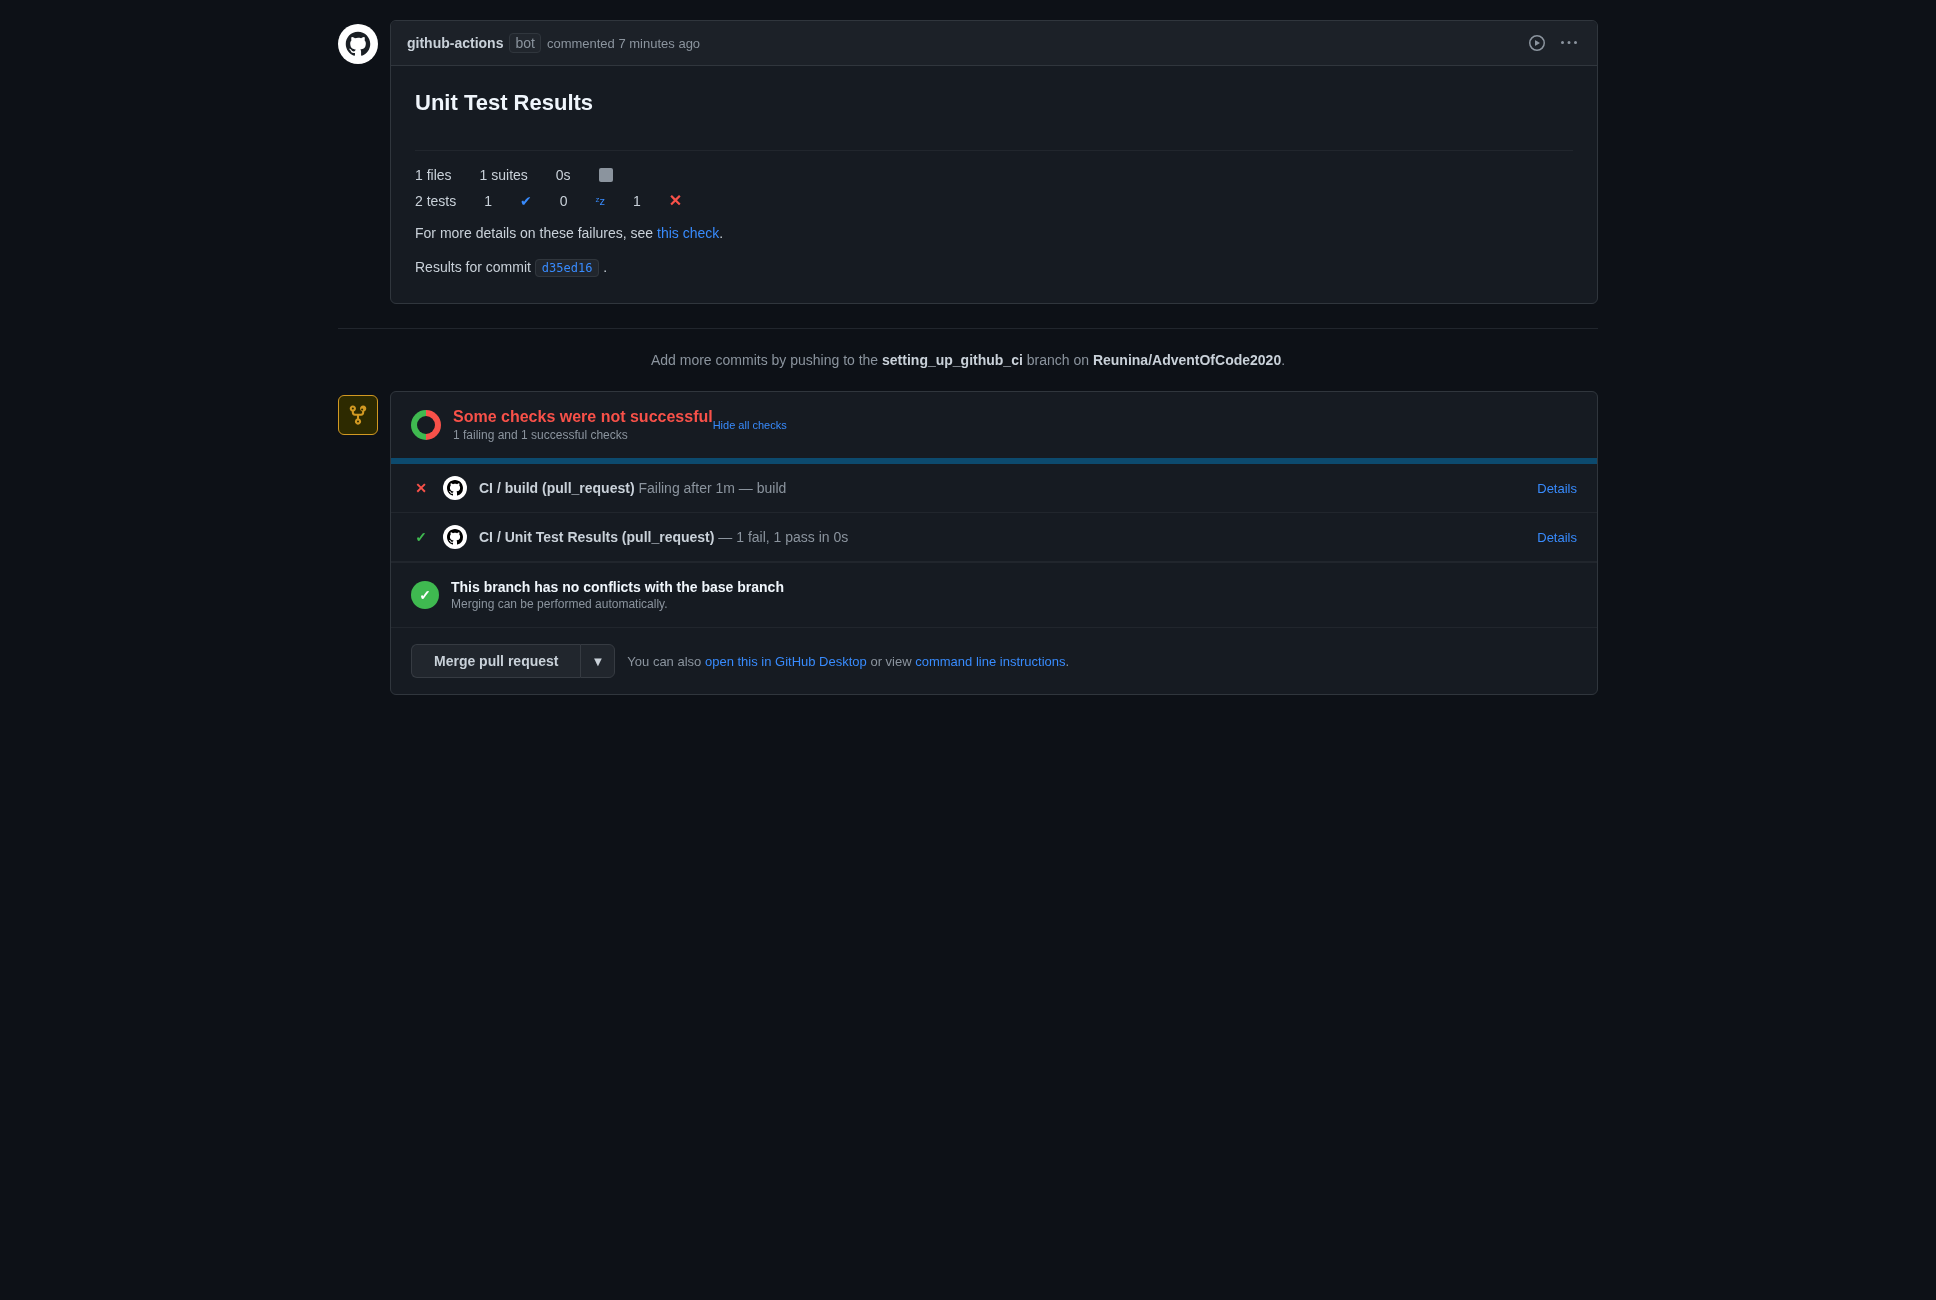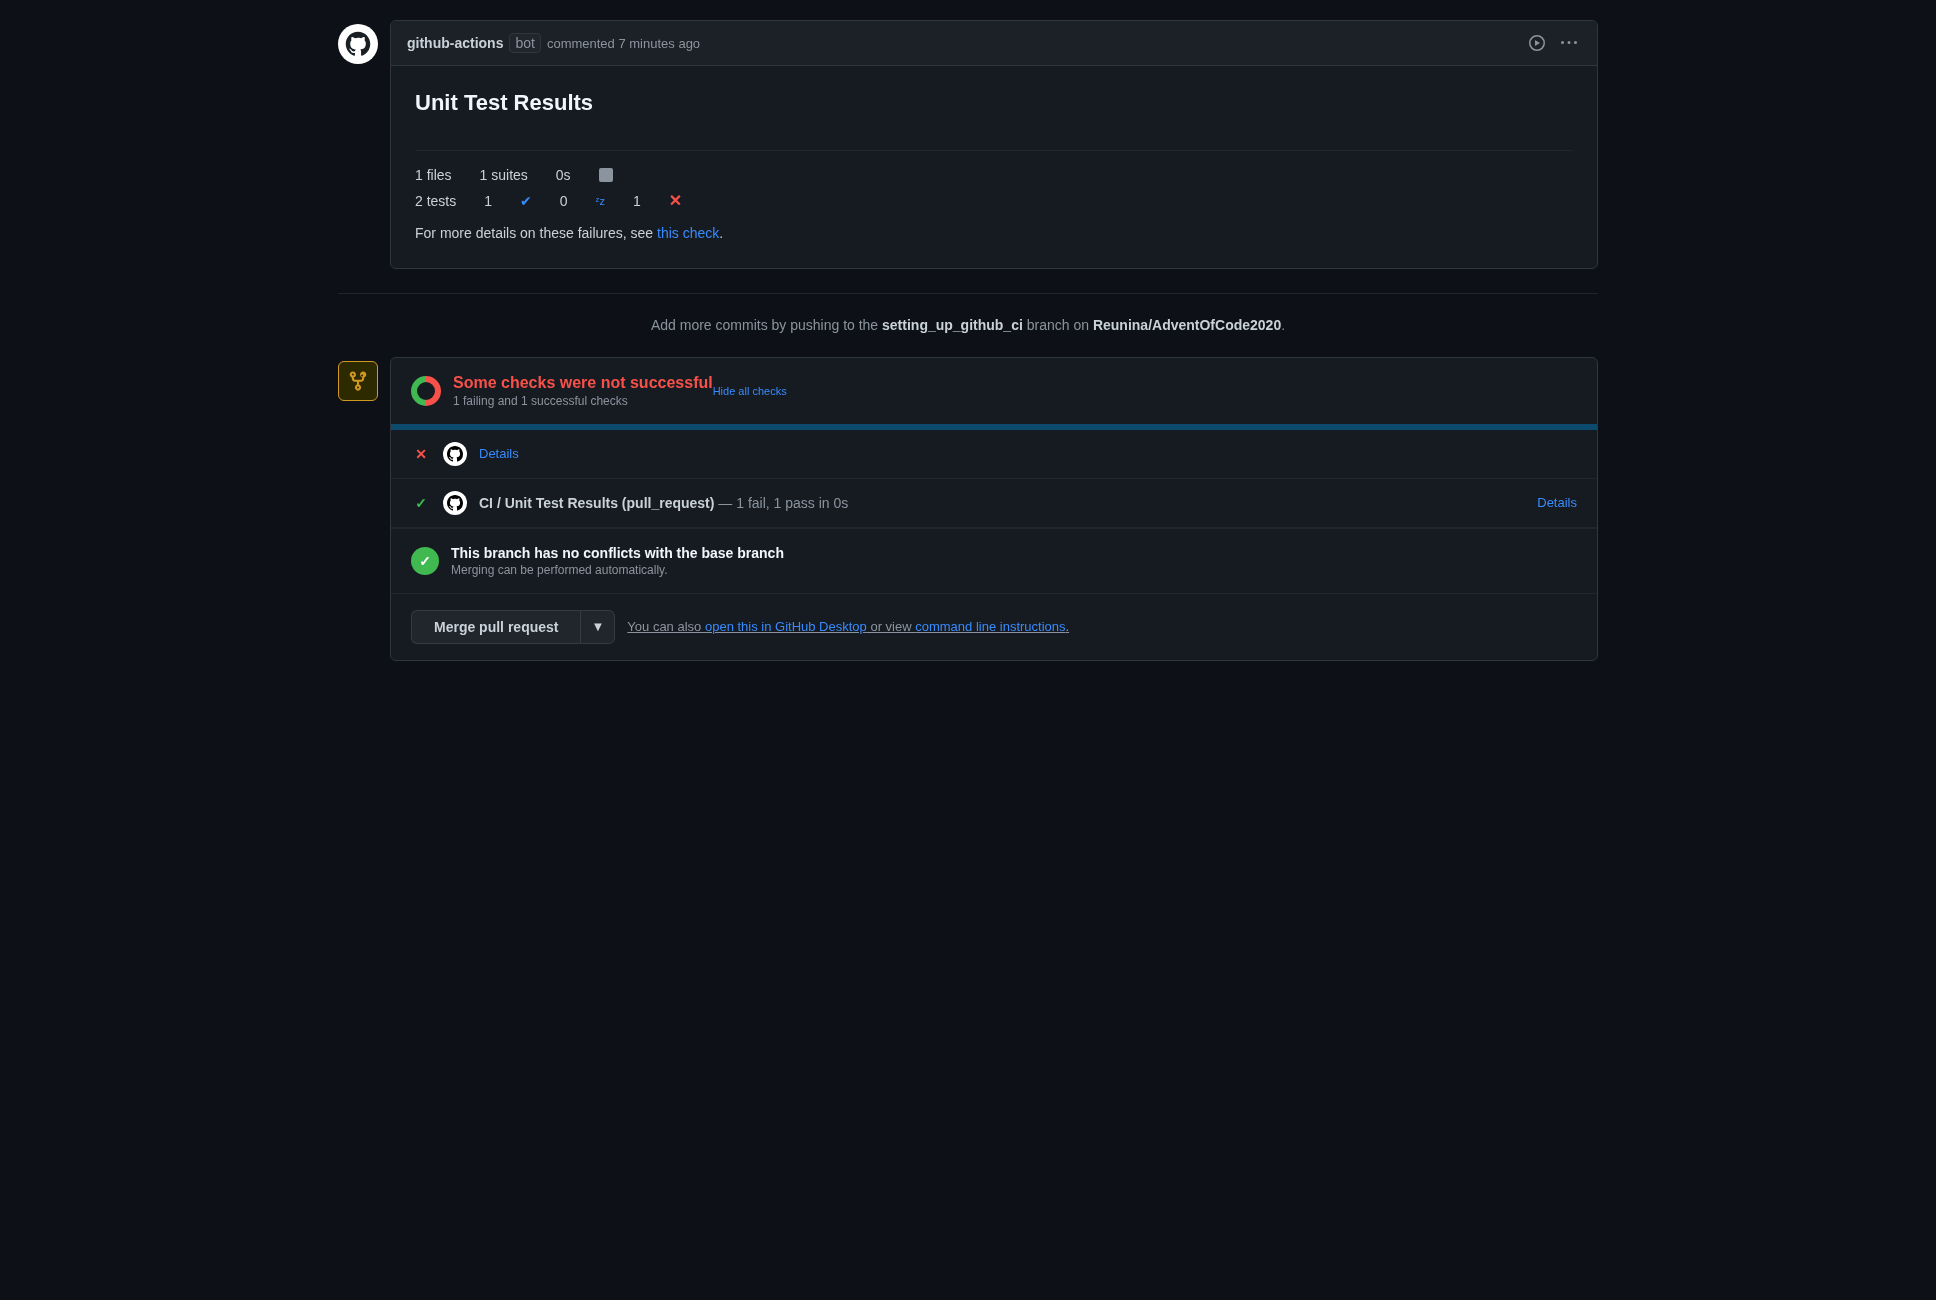--- a/index.html
+++ b/index.html
@@ -327,21 +327,20 @@
       border: 1px solid #363b42;
       color: #c9d1d9;
       font-size: 13px;
       padding: 8px 10px;
       border-radius: 0 6px 6px 0;
       cursor: pointer;
     }
     .merge-info {
       color: #8b949e;
       font-size: 13px;
-      text-decoration: underline;
     }
     
     .sleep-z {
       color: #388bfd;
       font-size: 11px;
       vertical-align: super;
     }
     
     .tick-blue {
       color: #388bfd;
@@ -400,20 +399,23 @@
           <span>0</span>
           <span class="sleep-z">ᶻz</span>
           <span>1</span>
           <span class="status-icon-red">✕</span>
         </div>
 
         <p class="comment-text">
           <span>For more details on these failures, see </span><a class="link-blue">this check</a><span>.</span>
         </p>
 
+        <p class="comment-text">
+          <span>Results for commit </span><code class="commit-hash">d35ed16</code><span> .</span>
+        </p>
       </div>
     </div>
   </div>
 
   <hr class="divider">
 
   <p class="push-message">
     <span>Add more commits by pushing to the </span><code>setting_up_github_ci</code><span> branch on </span><strong>Reunina/AdventOfCode2020</strong><span>.</span>
   </p>
 
@@ -440,20 +442,27 @@
 
       <div class="check-row">
         <div class="check-status-icon">
           <span class="check-x">✕</span>
         </div>
         <div class="check-github-icon">
           <svg width="16" height="16" viewBox="0 0 16 16" fill="#000">
             <path d="M8 0C3.58 0 0 3.58 0 8c0 3.54 2.29 6.53 5.47 7.59.4.07.55-.17.55-.38 0-.19-.01-.82-.01-1.49-2.01.37-2.53-.49-2.69-.94-.09-.23-.48-.94-.82-1.13-.28-.15-.68-.52-.01-.53.63-.01 1.08.58 1.23.82.72 1.21 1.87.87 2.33.66.07-.52.28-.87.51-1.07-1.78-.2-3.64-.89-3.64-3.95 0-.87.31-1.59.82-2.15-.08-.2-.36-1.02.08-2.12 0 0 .67-.21 2.2.82.64-.18 1.32-.27 2-.27.68 0 1.36.09 2 .27 1.53-1.04 2.2-.82 2.2-.82.44 1.1.16 1.92.08 2.12.51.56.82 1.27.82 2.15 0 3.07-1.87 3.75-3.65 3.95.29.25.54.73.54 1.48 0 1.07-.01 1.93-.01 2.2 0 .21.15.46.55.38A8.013 8.013 0 0 0 16 8c0-4.42-3.58-8-8-8z"></path>
           </svg>
         </div>
+        <div class="check-info">
+          <span class="check-name">
+            <strong>CI / build (pull_request)</strong>
+            <span style="color:#8b949e;"> </span>
+            <span style="color:#8b949e;">Failing after 1m — build</span>
+          </span>
+        </div>
         <a class="check-detail-link">Details</a>
       </div>
 
       <div class="check-row">
         <div class="check-status-icon">
           <span class="check-checkmark">✓</span>
         </div>
         <div class="check-github-icon">
           <svg width="16" height="16" viewBox="0 0 16 16" fill="#000">
             <path d="M8 0C3.58 0 0 3.58 0 8c0 3.54 2.29 6.53 5.47 7.59.4.07.55-.17.55-.38 0-.19-.01-.82-.01-1.49-2.01.37-2.53-.49-2.69-.94-.09-.23-.48-.94-.82-1.13-.28-.15-.68-.52-.01-.53.63-.01 1.08.58 1.23.82.72 1.21 1.87.87 2.33.66.07-.52.28-.87.51-1.07-1.78-.2-3.64-.89-3.64-3.95 0-.87.31-1.59.82-2.15-.08-.2-.36-1.02.08-2.12 0 0 .67-.21 2.2.82.64-.18 1.32-.27 2-.27.68 0 1.36.09 2 .27 1.53-1.04 2.2-.82 2.2-.82.44 1.1.16 1.92.08 2.12.51.56.82 1.27.82 2.15 0 3.07-1.87 3.75-3.65 3.95.29.25.54.73.54 1.48 0 1.07-.01 1.93-.01 2.2 0 .21.15.46.55.38A8.013 8.013 0 0 0 16 8c0-4.42-3.58-8-8-8z"></path>

